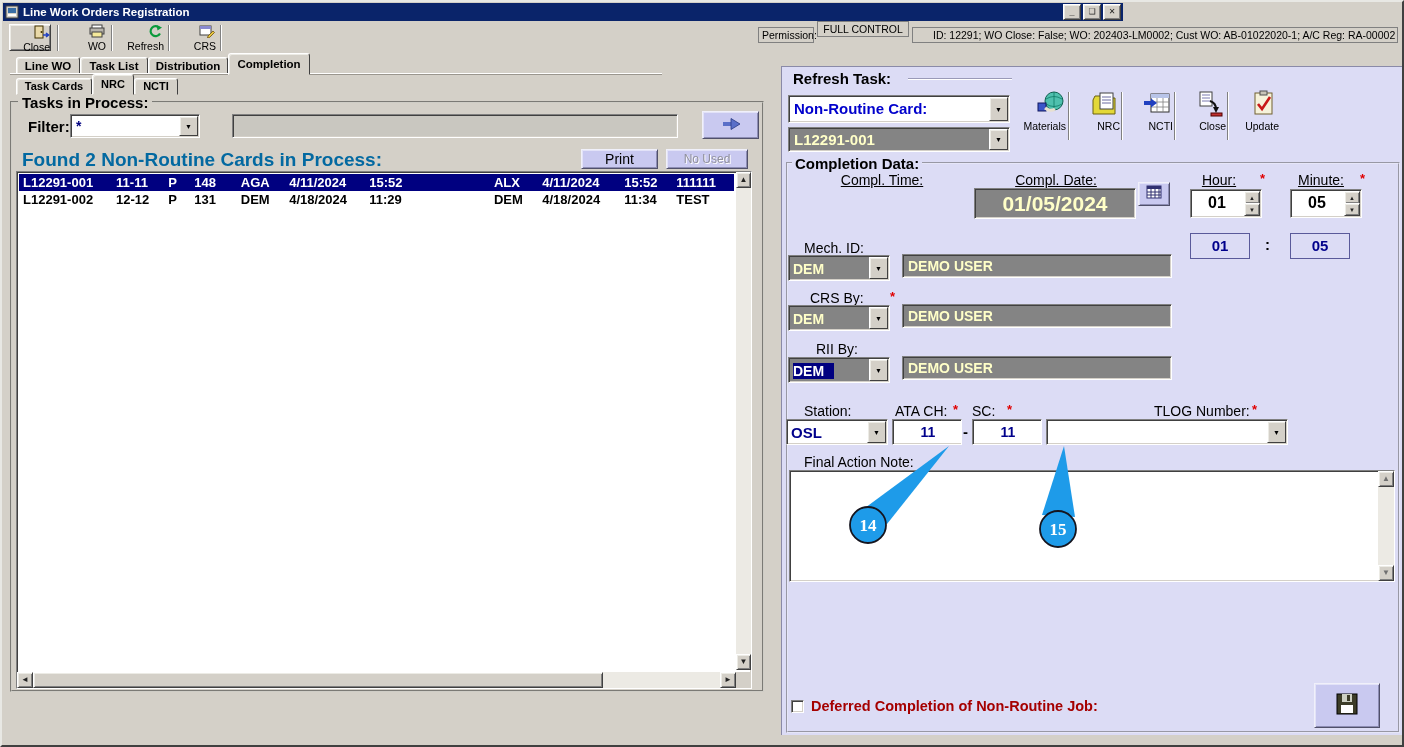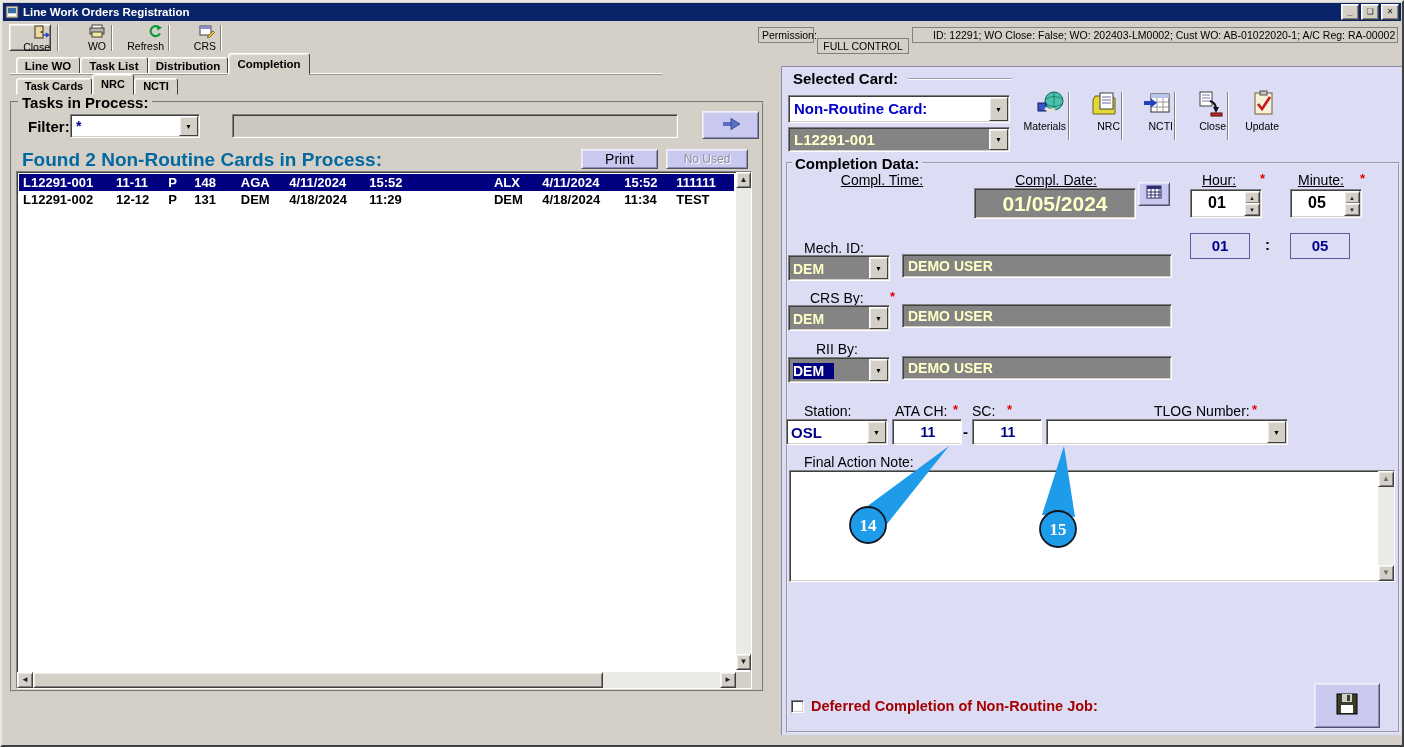--- a/index.html
+++ b/index.html
@@ -22,21 +22,21 @@
   .star{color:#e00000;font-size:13px;font-weight:bold;}
   .toolbtn{display:flex;flex-direction:column;align-items:flex-end;justify-content:flex-start;font-size:10.5px;color:#000;}
   .vsep{border-left:1px solid #808080;border-right:1px solid #fff;}
   .navyval{color:#00008b;font-weight:bold;}
 </style>
 </head>
 <body>
 
 <div class="win">
 
-  <div class="abs" style="left:1px;top:1px;width:1398px;height:18px;background:#0a246a;display:flex;align-items:center;padding:0 2px;">
+  <div class="abs" style="left:1px;top:1px;width:1120px;height:18px;background:#0a246a;display:flex;align-items:center;padding:0 2px;">
     <span style="width:14px;height:14px;margin-right:4px;display:inline-block;">
       <svg width="14" height="14">
           <rect x="1" y="1" width="12" height="12" fill="#d4d0c8" stroke="#404040"></rect>
           <rect x="3" y="3" width="8" height="5" fill="#3a6ea5"></rect>
           <rect x="3" y="9" width="8" height="2" fill="#fff"></rect>
         </svg>
     </span>
     <span style="color:#fff;font-weight:bold;font-size:11.5px;">Line Work Orders Registration</span>
     <span style="flex:1"></span>
     <span class="sbbtn" style="width:16px;height:14px;font-weight:bold;font-size:9px;">_</span>
@@ -74,21 +74,21 @@
     <span><svg width="18" height="14">
           <rect x="2" y="2" width="11" height="9" fill="#fff" stroke="#404040"></rect>
           <rect x="2" y="2" width="11" height="3" fill="#8a8ad0"></rect>
           <path d="M10 12 l5 -5 1.5 1.5 -5 5 -2 .5 z" fill="#e8c840" stroke="#604000" stroke-width="0.7"></path>
         </svg></span>
     <span>CRS</span>
   </div>
   <div class="abs vsep" style="left:218px;top:23px;width:2px;height:26px;"></div>
 
   <div class="abs thinbox" style="left:756px;top:25px;width:56px;height:16px;font-size:10.5px;line-height:14px;padding-left:3px;"><span>Permission:</span></div>
-  <div class="abs thinbox" style="left:815px;top:36px;width:92px;height:16px;font-size:10.5px;line-height:14px;text-align:center;"><span>FULL CONTROL</span></div>
+  <div class="abs thinbox" style="left:815px;top:19px;width:92px;height:16px;font-size:10.5px;line-height:14px;text-align:center;"><span>FULL CONTROL</span></div>
   <div class="abs thinbox" style="left:910px;top:25px;width:486px;height:16px;font-size:10.5px;line-height:14px;padding-left:20px;white-space:nowrap;overflow:hidden;"><span>ID: 12291; WO Close: False; WO: 202403-LM0002; Cust WO: AB-01022020-1; A/C Reg: RA-00002</span></div>
 
   <div class="tab" style="left:14px;top:55px;width:62px;height:16px;line-height:16px;"><span>Line WO</span></div>
   <div class="tab" style="left:78px;top:55px;width:66px;height:16px;line-height:16px;"><span>Task List</span></div>
   <div class="tab" style="left:146px;top:55px;width:78px;height:16px;line-height:16px;"><span>Distribution</span></div>
   <div class="tab" style="left:226px;top:51px;width:80px;height:20px;line-height:20px;z-index:3;"><span>Completion</span></div>
   <div class="abs" style="left:8px;top:71px;width:652px;height:2px;background:#fff;border-bottom:1px solid #9a968e;"></div>
 
   <div class="tab" style="left:14px;top:76px;width:74px;height:15px;line-height:15px;font-size:11px;"><span>Task Cards</span></div>
   <div class="tab" style="left:90px;top:72px;width:40px;height:19px;line-height:18px;font-size:11px;z-index:3;"><span>NRC</span></div>
@@ -152,21 +152,21 @@
     <div class="abs" style="left:0;bottom:0;height:16px;right:15px;background:#eceae4;">
       <div class="sbbtn abs" style="left:0;top:0;width:16px;height:16px;">◄</div>
       <div class="raised abs" style="left:16px;top:0;width:570px;height:16px;"></div>
       <div class="sbbtn abs" style="right:0;top:0;width:16px;height:16px;">►</div>
     </div>
     <div class="abs" style="right:0;bottom:0;width:15px;height:16px;background:#d4d0c8;"></div>
   </div>
 
   <div class="abs" style="left:779px;top:64px;width:623px;height:669px;background:#dcdcf5;border-top:1px solid #8a8aa8;border-left:1px solid #8a8aa8;"></div>
 
-  <div class="abs" style="left:788px;top:68px;background:#dcdcf5;padding:0 3px;font-weight:bold;font-size:15px;"><span>Selected Card:</span></div>
+  <div class="abs" style="left:788px;top:68px;background:#dcdcf5;padding:0 3px;font-weight:bold;font-size:15px;"><span>Refresh Task:</span></div>
   <div class="abs" style="left:906px;top:76px;width:104px;height:2px;background:#fff;border-top:1px solid #9a9ab8;"></div>
 
   <div class="abs sunken" style="left:786px;top:93px;width:222px;height:28px;">
     <span style="position:absolute;left:5px;top:4px;font-size:15px;font-weight:bold;color:#0000cc;">Non-Routine Card:</span>
     <span class="ddbtn">▼</span>
   </div>
   <div class="abs sunken grayfield" style="left:786px;top:125px;width:222px;height:25px;background:#848484;">
     <span style="position:absolute;left:5px;top:3px;font-size:15px;">L12291-001</span>
     <span class="ddbtn">▼</span>
   </div>

